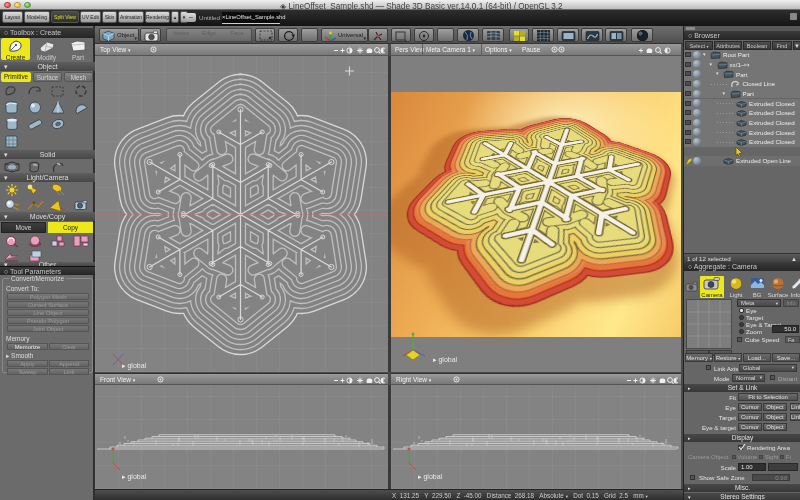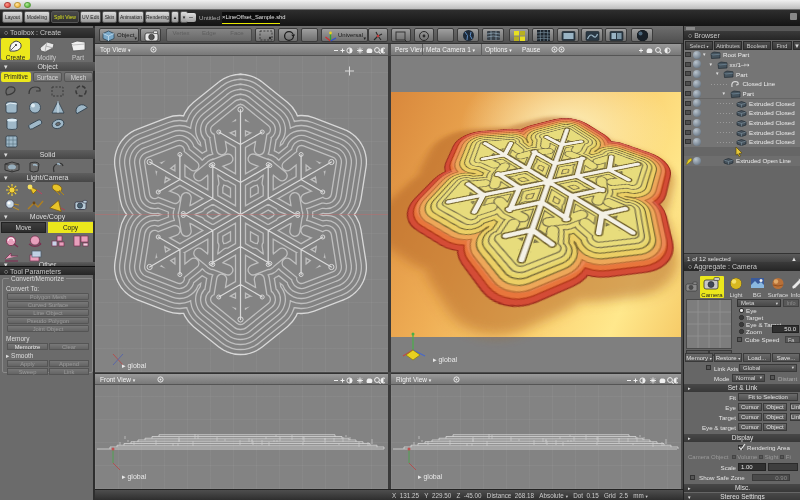--- a/index.html
+++ b/index.html
@@ -7,20 +7,21 @@
 .hdrdark{background:linear-gradient(#3a3a3a,#262626);color:#c8c8c8;font-size:7px;line-height:9px;padding-left:4px}
 .sechdr{background:linear-gradient(#5e5e5e,#474747);color:#dedede;font-size:7px;text-align:center;line-height:9px}
 .tbtn{position:absolute;background:linear-gradient(#9f9f9f,#6f6f6f);border:1px solid #3c3c3c;border-radius:2px}
 </style></head>
 <body>
 <div id="screen">
 <div class="abs" style="left:0;top:0;width:800px;height:10px;background:linear-gradient(#f0f0f0,#bdbdbd);border-bottom:1px solid #6a6a6a">
       <div class="abs" style="left:4px;top:1.5px;width:6.5px;height:6.5px;border-radius:50%;background:radial-gradient(circle at 35% 30%,#ff9a90,#ec5f55 60%,#c33b30);border:0.5px solid #b0403a"></div>
       <div class="abs" style="left:14px;top:1.5px;width:6.5px;height:6.5px;border-radius:50%;background:radial-gradient(circle at 35% 30%,#ffe9a8,#f6bf4f 60%,#d29a27);border:0.5px solid #c09a3a"></div>
       <div class="abs" style="left:24px;top:1.5px;width:6.5px;height:6.5px;border-radius:50%;background:radial-gradient(circle at 35% 30%,#b8eea0,#6cc04e 60%,#3f9c2f);border:0.5px solid #58a040"></div>
+      <div class="abs" style="left:280px;top:0.5px;width:420px;height:9px;font-size:8.2px;color:#3c3c3c;white-space:nowrap">◈ LineOffset_Sample.shd — Shade 3D Basic ver.14.0.1 (64-bit) / OpenGL 3.2</div>
     </div>
     <div class="abs" style="left:0;top:10px;width:800px;height:16px;background:linear-gradient(#2e2e2e,#141414)">
       <div class="abs" style="left:2px;top:1px;width:21px;height:12px;background:linear-gradient(#dcdcdc,#9a9a9a);border:1px solid #555;border-radius:2px;color:#1d1d1d;font-size:5px;text-align:center;line-height:11px;overflow:hidden;white-space:nowrap">Layout</div>
       <div class="abs" style="left:24px;top:1px;width:26px;height:12px;background:linear-gradient(#dcdcdc,#9a9a9a);border:1px solid #555;border-radius:2px;color:#1d1d1d;font-size:5px;text-align:center;line-height:11px;overflow:hidden;white-space:nowrap">Modeling</div>
       <div class="abs" style="left:51px;top:1px;width:28px;height:12px;background:linear-gradient(#4a4a4a,#303030);border:1px solid #555;border-radius:2px;color:#d8e020;font-size:5px;text-align:center;line-height:11px;overflow:hidden;white-space:nowrap">Split View</div>
       <div class="abs" style="left:80px;top:1px;width:21px;height:12px;background:linear-gradient(#dcdcdc,#9a9a9a);border:1px solid #555;border-radius:2px;color:#1d1d1d;font-size:5px;text-align:center;line-height:11px;overflow:hidden;white-space:nowrap">UV Edit</div>
       <div class="abs" style="left:102px;top:1px;width:15px;height:12px;background:linear-gradient(#dcdcdc,#9a9a9a);border:1px solid #555;border-radius:2px;color:#1d1d1d;font-size:5px;text-align:center;line-height:11px;overflow:hidden;white-space:nowrap">Skin</div>
       <div class="abs" style="left:118px;top:1px;width:26px;height:12px;background:linear-gradient(#dcdcdc,#9a9a9a);border:1px solid #555;border-radius:2px;color:#1d1d1d;font-size:5px;text-align:center;line-height:11px;overflow:hidden;white-space:nowrap">Animation</div>
       <div class="abs" style="left:145px;top:1px;width:25px;height:12px;background:linear-gradient(#dcdcdc,#9a9a9a);border:1px solid #555;border-radius:2px;color:#1d1d1d;font-size:5px;text-align:center;line-height:11px;overflow:hidden;white-space:nowrap">Rendering</div>
       <div class="abs" style="left:171px;top:1px;width:8px;height:12px;background:linear-gradient(#dcdcdc,#9a9a9a);border:1px solid #555;border-radius:2px;color:#1d1d1d;font-size:5px;text-align:center;line-height:11px;overflow:hidden;white-space:nowrap">▴</div>

